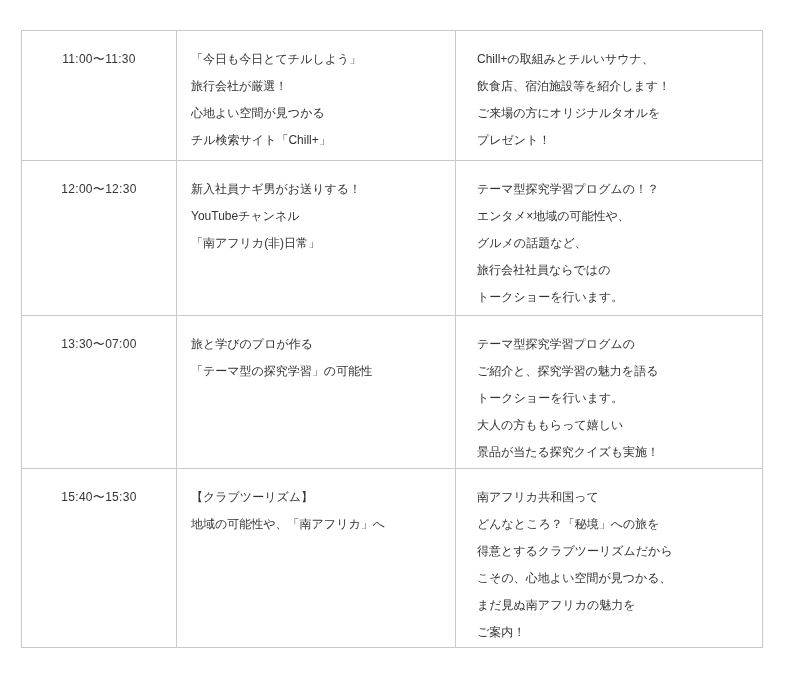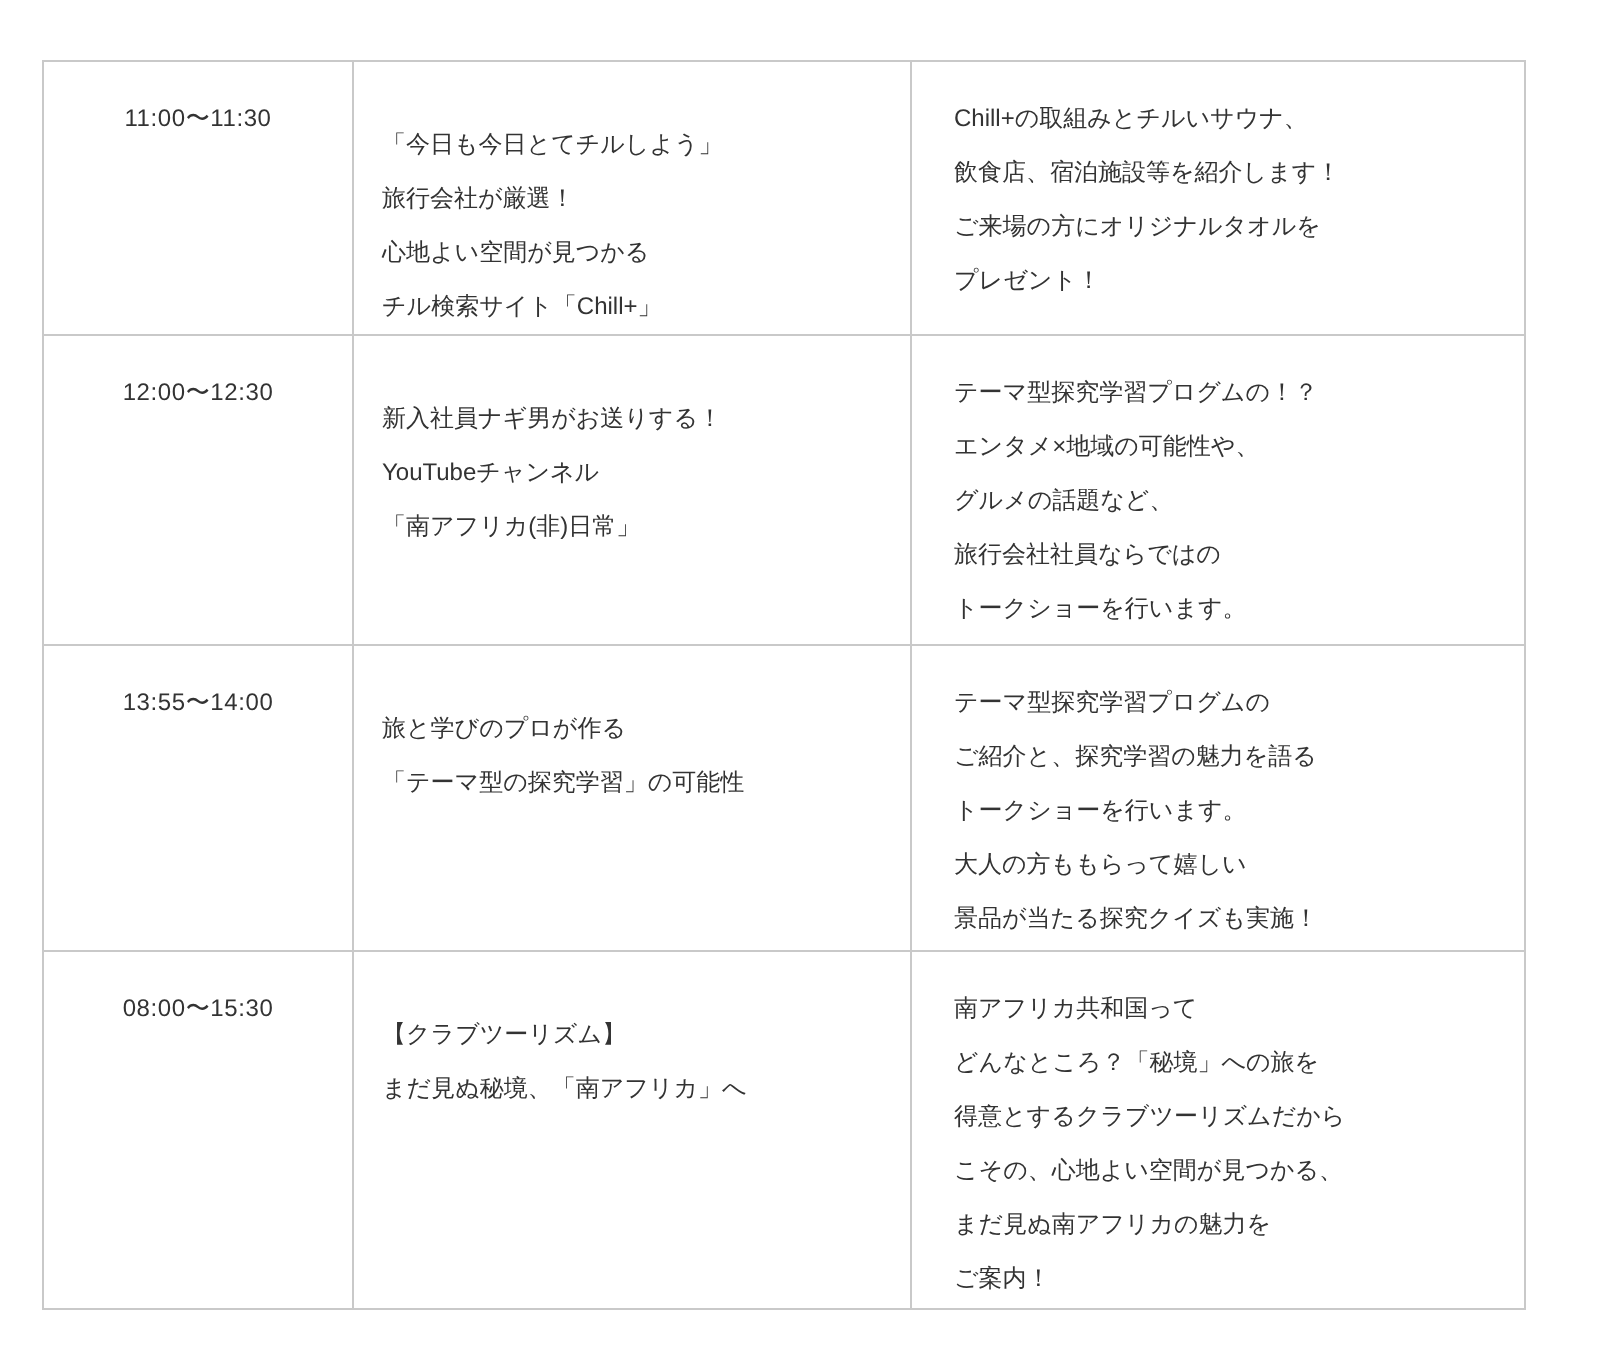--- a/index.html
+++ b/index.html
@@ -38,21 +38,21 @@
   tr.r0 { height: 130px; }
   tr.r1 { height: 155px; }
   tr.r2 { height: 153px; }
   tr.r3 { height: 179px; }
   td.time {
     text-align: center;
     padding: 15px 4px 0 4px;
     letter-spacing: 0.3px;
   }
   td.title {
-    padding: 28px 8px 0 14px;
+    padding: 15px 8px 0 14px;
   }
   td.desc {
     padding: 15px 8px 0 21px;
   }
 </style>
 </head>
 <body>
 
 <div class="schedule-wrap">
   <table class="schedule">
@@ -78,33 +78,33 @@
         <td class="title">新入社員ナギ男がお送りする！
 YouTubeチャンネル
 「南アフリカ(非)日常」</td>
         <td class="desc">テーマ型探究学習プログムの！？
 エンタメ×地域の可能性や、
 グルメの話題など、
 旅行会社社員ならではの
 トークショーを行います。</td>
       </tr>
       <tr class="r2">
-        <td class="time">13:55〜14:00</td>
+        <td class="time">13:30〜07:00</td>
         <td class="title">旅と学びのプロが作る
 「テーマ型の探究学習」の可能性</td>
         <td class="desc">テーマ型探究学習プログムの
 ご紹介と、探究学習の魅力を語る
 トークショーを行います。
 大人の方ももらって嬉しい
 景品が当たる探究クイズも実施！</td>
       </tr>
       <tr class="r3">
-        <td class="time">08:00〜15:30</td>
+        <td class="time">15:40〜15:30</td>
         <td class="title">【クラブツーリズム】
-まだ見ぬ秘境、「南アフリカ」へ</td>
+地域の可能性や、「南アフリカ」へ</td>
         <td class="desc">南アフリカ共和国って
 どんなところ？「秘境」への旅を
 得意とするクラブツーリズムだから
 こその、心地よい空間が見つかる、
 まだ見ぬ南アフリカの魅力を
 ご案内！</td>
       </tr>
     </tbody>
   </table>
 </div>

